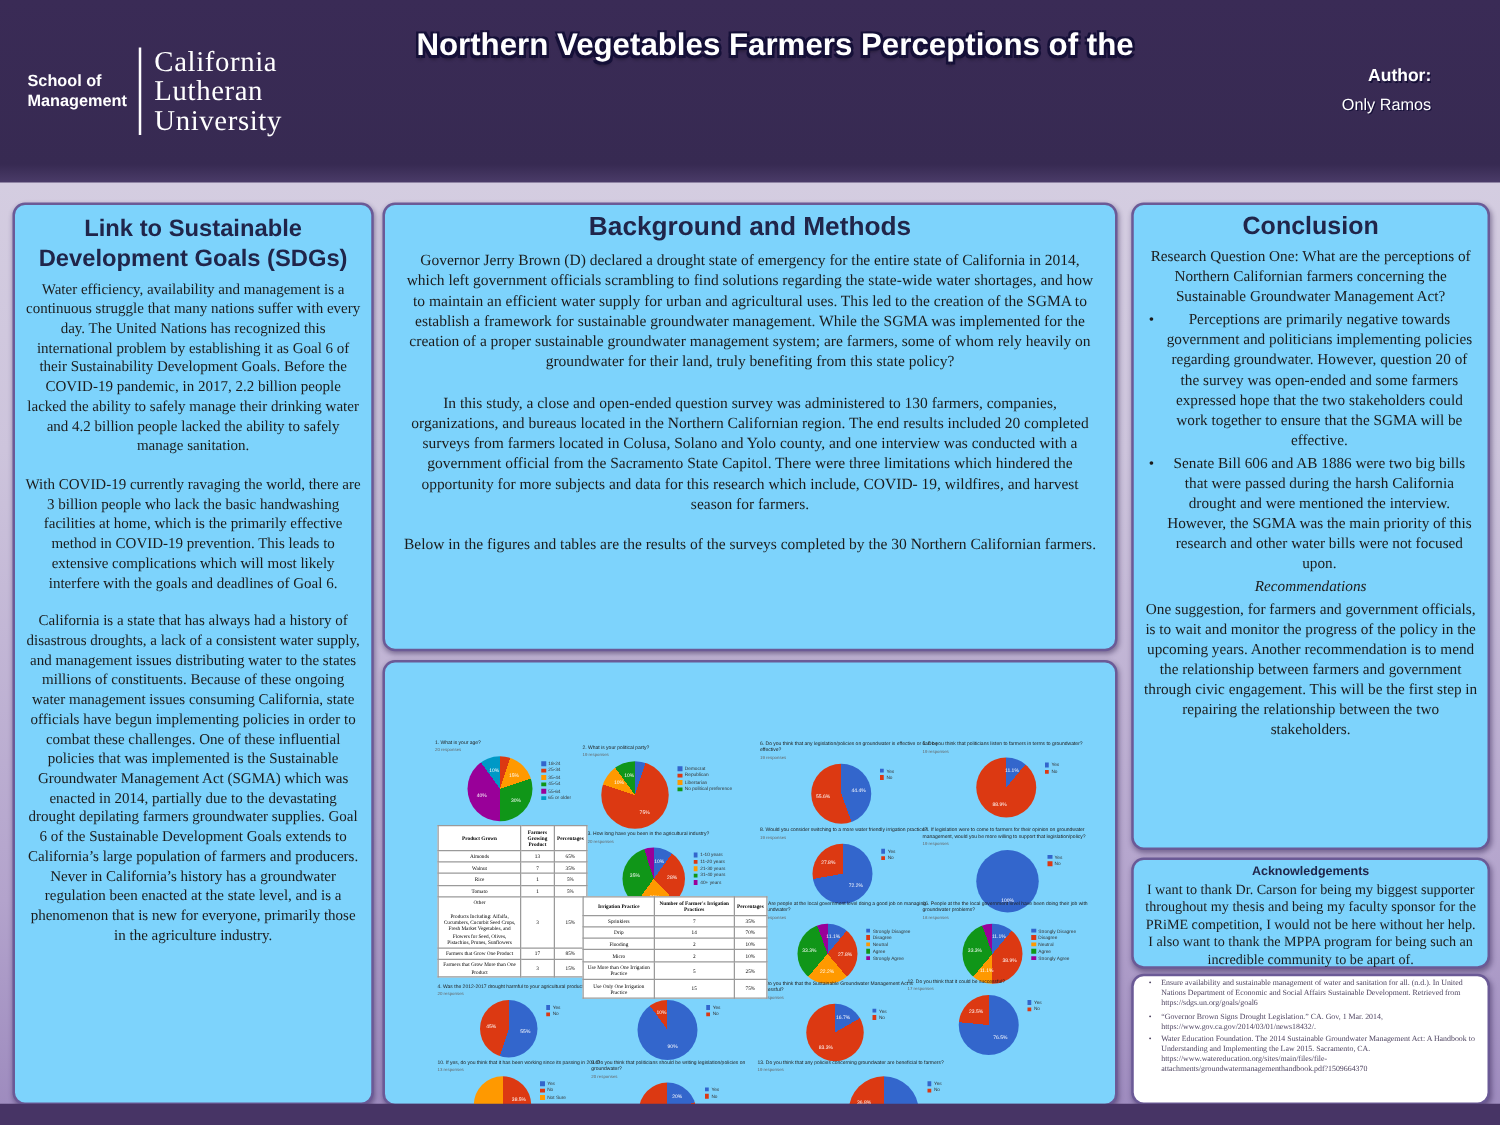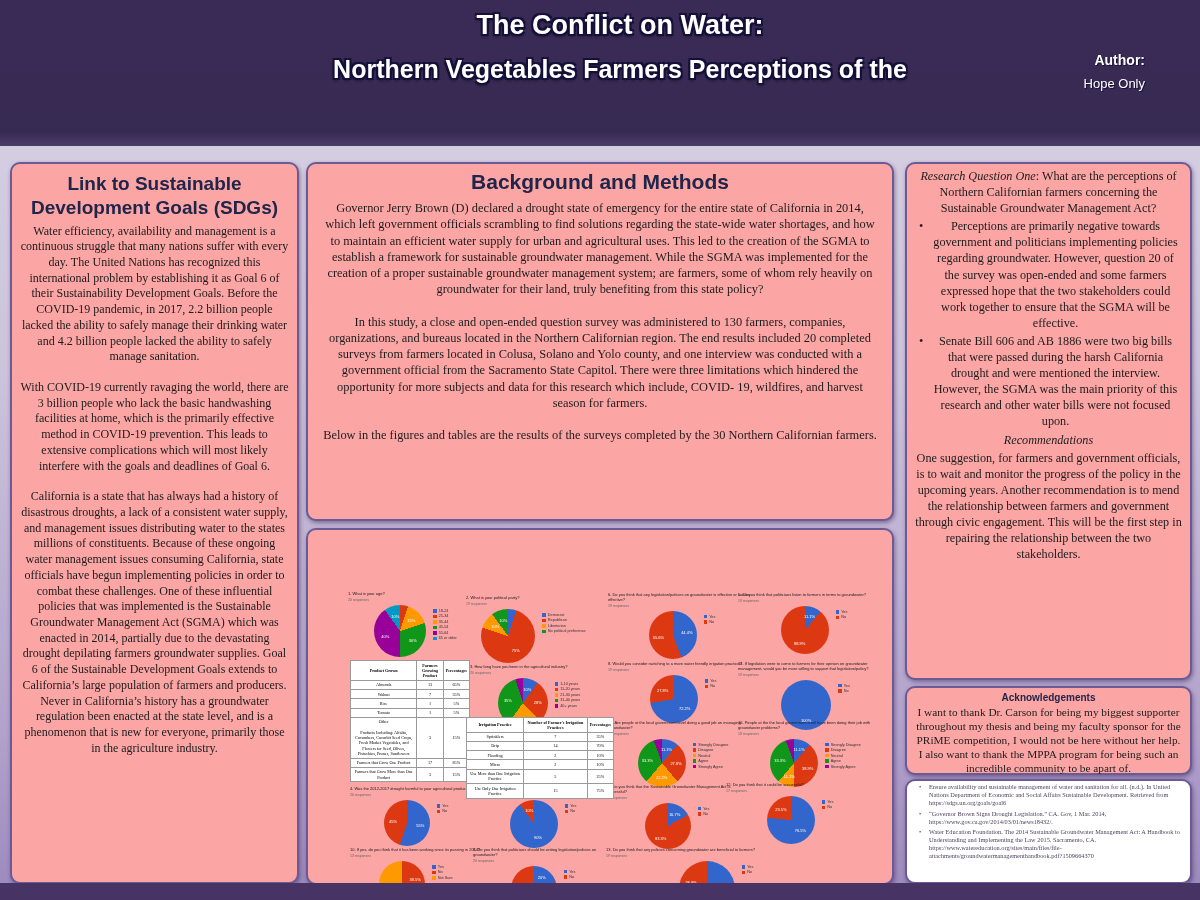--- a/index.html
+++ b/index.html
@@ -20,21 +20,21 @@
   .title-block{position:absolute;left:300px;top:8px;width:640px;text-align:center;color:#fff;}
   .title-l1{font-size:27px;font-weight:bold;margin-top:2px;
     text-shadow:-2px -2px 0 #151038,2px -2px 0 #151038,-2px 2px 0 #151038,2px 2px 0 #151038,0 3px 3px rgba(0,0,0,.45);}
   .title-l2{font-size:25px;font-weight:bold;line-height:1.35;margin-top:12px;
     text-shadow:-2px -2px 0 #151038,2px -2px 0 #151038,-2px 2px 0 #151038,2px 2px 0 #151038,0 3px 3px rgba(0,0,0,.45);}
   .author-block{position:absolute;right:55px;top:52px;text-align:right;color:#fff;}
   .author-label{font-size:14px;font-weight:bold;text-shadow:1px 1px 0 #151038;}
   .author-name{font-size:13px;margin-top:8px;text-shadow:1px 1px 0 #151038;}
   
   .panel{
-    position:absolute;background:#fca5a5;border:2px solid #6b5a96;border-radius:10px;
+    position:absolute;background:#7dd3fc;border:2px solid #6b5a96;border-radius:10px;
     box-shadow:1px 2px 4px rgba(40,25,70,.45);box-sizing:border-box;
   }
   .panel-h{font-weight:bold;color:#20254a;text-align:center;}
   .serif{font-family:"Liberation Serif",serif;color:#1c1c1c;}
   
   #sdg-panel{left:10px;top:162px;width:289px;height:722px;padding:6px 8px;}
   #sdg-panel .panel-h{font-size:19px;line-height:1.25;margin:2px 0 4px 0;}
   .sdg-p{font-size:12px;line-height:1.31;text-align:center;margin:0 0 15px 0;}
   
   #bg-panel{left:306px;top:162px;width:588px;height:359px;padding:4px 12px;}
@@ -54,48 +54,57 @@
   .legend-item{display:flex;align-items:center;margin-bottom:1.5px;}
   .legend-swatch{width:3.5px;height:3.5px;margin-right:2px;flex:0 0 auto;}
   .legend-label{font-size:3.8px;color:#333;white-space:nowrap;}
   .mini-table{position:absolute;border-collapse:collapse;font-family:"Liberation Serif",serif;background:#fff;}
   .mini-table th,.mini-table td{border:0.5px solid #9a9a9a;font-size:4.2px;padding:1.5px 2px;text-align:center;line-height:1.25;white-space:pre-line;}
   .mini-table th{font-weight:bold;}
   
   #conc-panel{left:905px;top:162px;width:287px;height:518px;padding:4px 8px;}
   #conc-panel .panel-h{font-size:20px;margin:2px 0 4px 0;}
   .conc-block{font-size:12.2px;line-height:1.32;text-align:center;margin:0 0 2px 0;}
-  .conc-lead{font-style:italic;}
+  .conc-lead{}
   .conc-bullet{position:relative;padding-left:14px;text-align:center;}
   .conc-bullet .bdot{position:absolute;left:4px;top:0;}
   .conc-center-i{font-style:italic;text-align:center;}
   #ack-panel{left:905px;top:686px;width:287px;height:89px;padding:3px 8px;}
   #ack-panel .panel-h{font-size:10px;margin:1px 0 2px 0;}
   .ack-p{font-size:11.3px;line-height:1.25;text-align:center;margin:0;}
   #ref-panel{left:905px;top:779px;width:287px;height:105px;padding:2px 6px;background:#fff;}
   #ref-panel .panel-h{font-size:15px;margin:0 0 1px 0;}
   .ref-list{margin:0;padding:0 0 0 10px;list-style:none;}
   .ref-item{font-size:6.3px;line-height:1.3;color:#4e4460;position:relative;padding-left:6px;margin-bottom:2px;font-family:"Liberation Serif",serif;}
   .ref-item::before{content:"•";position:absolute;left:-4px;top:0;}
   
   .bottom-strip{position:absolute;left:0;bottom:0;width:1200px;height:17px;background:#473465;}
 </style>
 </head>
 <body>
 
 <div class="header">
+  <div class="logo">
+    <div class="logo-school" style="white-space:pre-line">School of
+Management</div>
+    <div class="logo-bar"></div>
+    <div class="logo-univ" id="univ-lines">
+        <div>California</div>
+        <div>Lutheran</div>
+        <div>University</div>
+      </div>
+  </div>
   <div class="title-block">
-    <div class="title-l1">The Conflict on Water:</div>
     <div class="title-l2">
       <span>Northern Vegetables Farmers Perceptions of the</span><br>
     </div>
   </div>
   <div class="author-block">
     <div class="author-label">Author:</div>
-    <div class="author-name">Hope Only</div>
+    <div class="author-name">Only Ramos</div>
   </div>
 </div>
 
 <div class="panel" id="sdg-panel">
   <div class="panel-h">Link to Sustainable Development Goals (SDGs)</div>
   <div id="sdg-paragraphs" class="serif">
       <p class="sdg-p">Water efficiency, availability and management is a continuous struggle that many nations suffer with every day. The United Nations has recognized this international problem by establishing it as Goal 6 of their Sustainability Development Goals. Before the COVID-19 pandemic, in 2017, 2.2 billion people lacked the ability to safely manage their drinking water and 4.2 billion people lacked the ability to safely manage sanitation.</p>
       <p class="sdg-p">With COVID-19 currently ravaging the world, there are 3 billion people who lack the basic handwashing facilities at home, which is the primarily effective method in COVID-19 prevention. This leads to extensive complications which will most likely interfere with the goals and deadlines of Goal 6.</p>
       <p class="sdg-p">California is a state that has always had a history of disastrous droughts, a lack of a consistent water supply, and management issues distributing water to the states millions of constituents. Because of these ongoing water management issues consuming California, state officials have begun implementing policies in order to combat these challenges. One of these influential policies that was implemented is the Sustainable Groundwater Management Act (SGMA) which was enacted in 2014, partially due to the devastating drought depilating farmers groundwater supplies. Goal 6 of the Sustainable Development Goals extends to California’s large population of farmers and producers. Never in California’s history has a groundwater regulation been enacted at the state level, and is a phenomenon that is new for everyone, primarily those in the agriculture industry.</p>
     </div>
@@ -590,20 +599,21 @@
             <td>Use Only One Irrigation Practice</td>
             <td>15</td>
             <td>75%</td>
           </tr>
         </tbody>
       </table>
     </div>
 </div>
 
 <div class="panel" id="conc-panel">
+  <div class="panel-h">Conclusion</div>
   <div id="conc-body" class="serif">
       <div class="conc-block"><span class="conc-lead">Research Question One</span>: What are the perceptions of Northern Californian farmers concerning the Sustainable Groundwater Management Act?</div>
       <div class="conc-block conc-bullet"><span class="bdot">•</span>Perceptions are primarily negative towards government and politicians implementing policies regarding groundwater. However, question 20 of the survey was open-ended and some farmers expressed hope that the two stakeholders could work together to ensure that the SGMA will be effective.</div>
       <div class="conc-block conc-bullet"><span class="bdot">•</span>Senate Bill 606 and AB 1886 were two big bills that were passed during the harsh California drought and were mentioned the interview. However, the SGMA was the main priority of this research and other water bills were not focused upon.</div>
       <div class="conc-block conc-center-i">Recommendations</div>
       <div class="conc-block">One suggestion, for farmers and government officials, is to wait and monitor the progress of the policy in the upcoming years. Another recommendation is to mend the relationship between farmers and government through civic engagement. This will be the first step in repairing the relationship between the two stakeholders.</div>
     </div>
 </div>
 
 <div class="panel" id="ack-panel">

